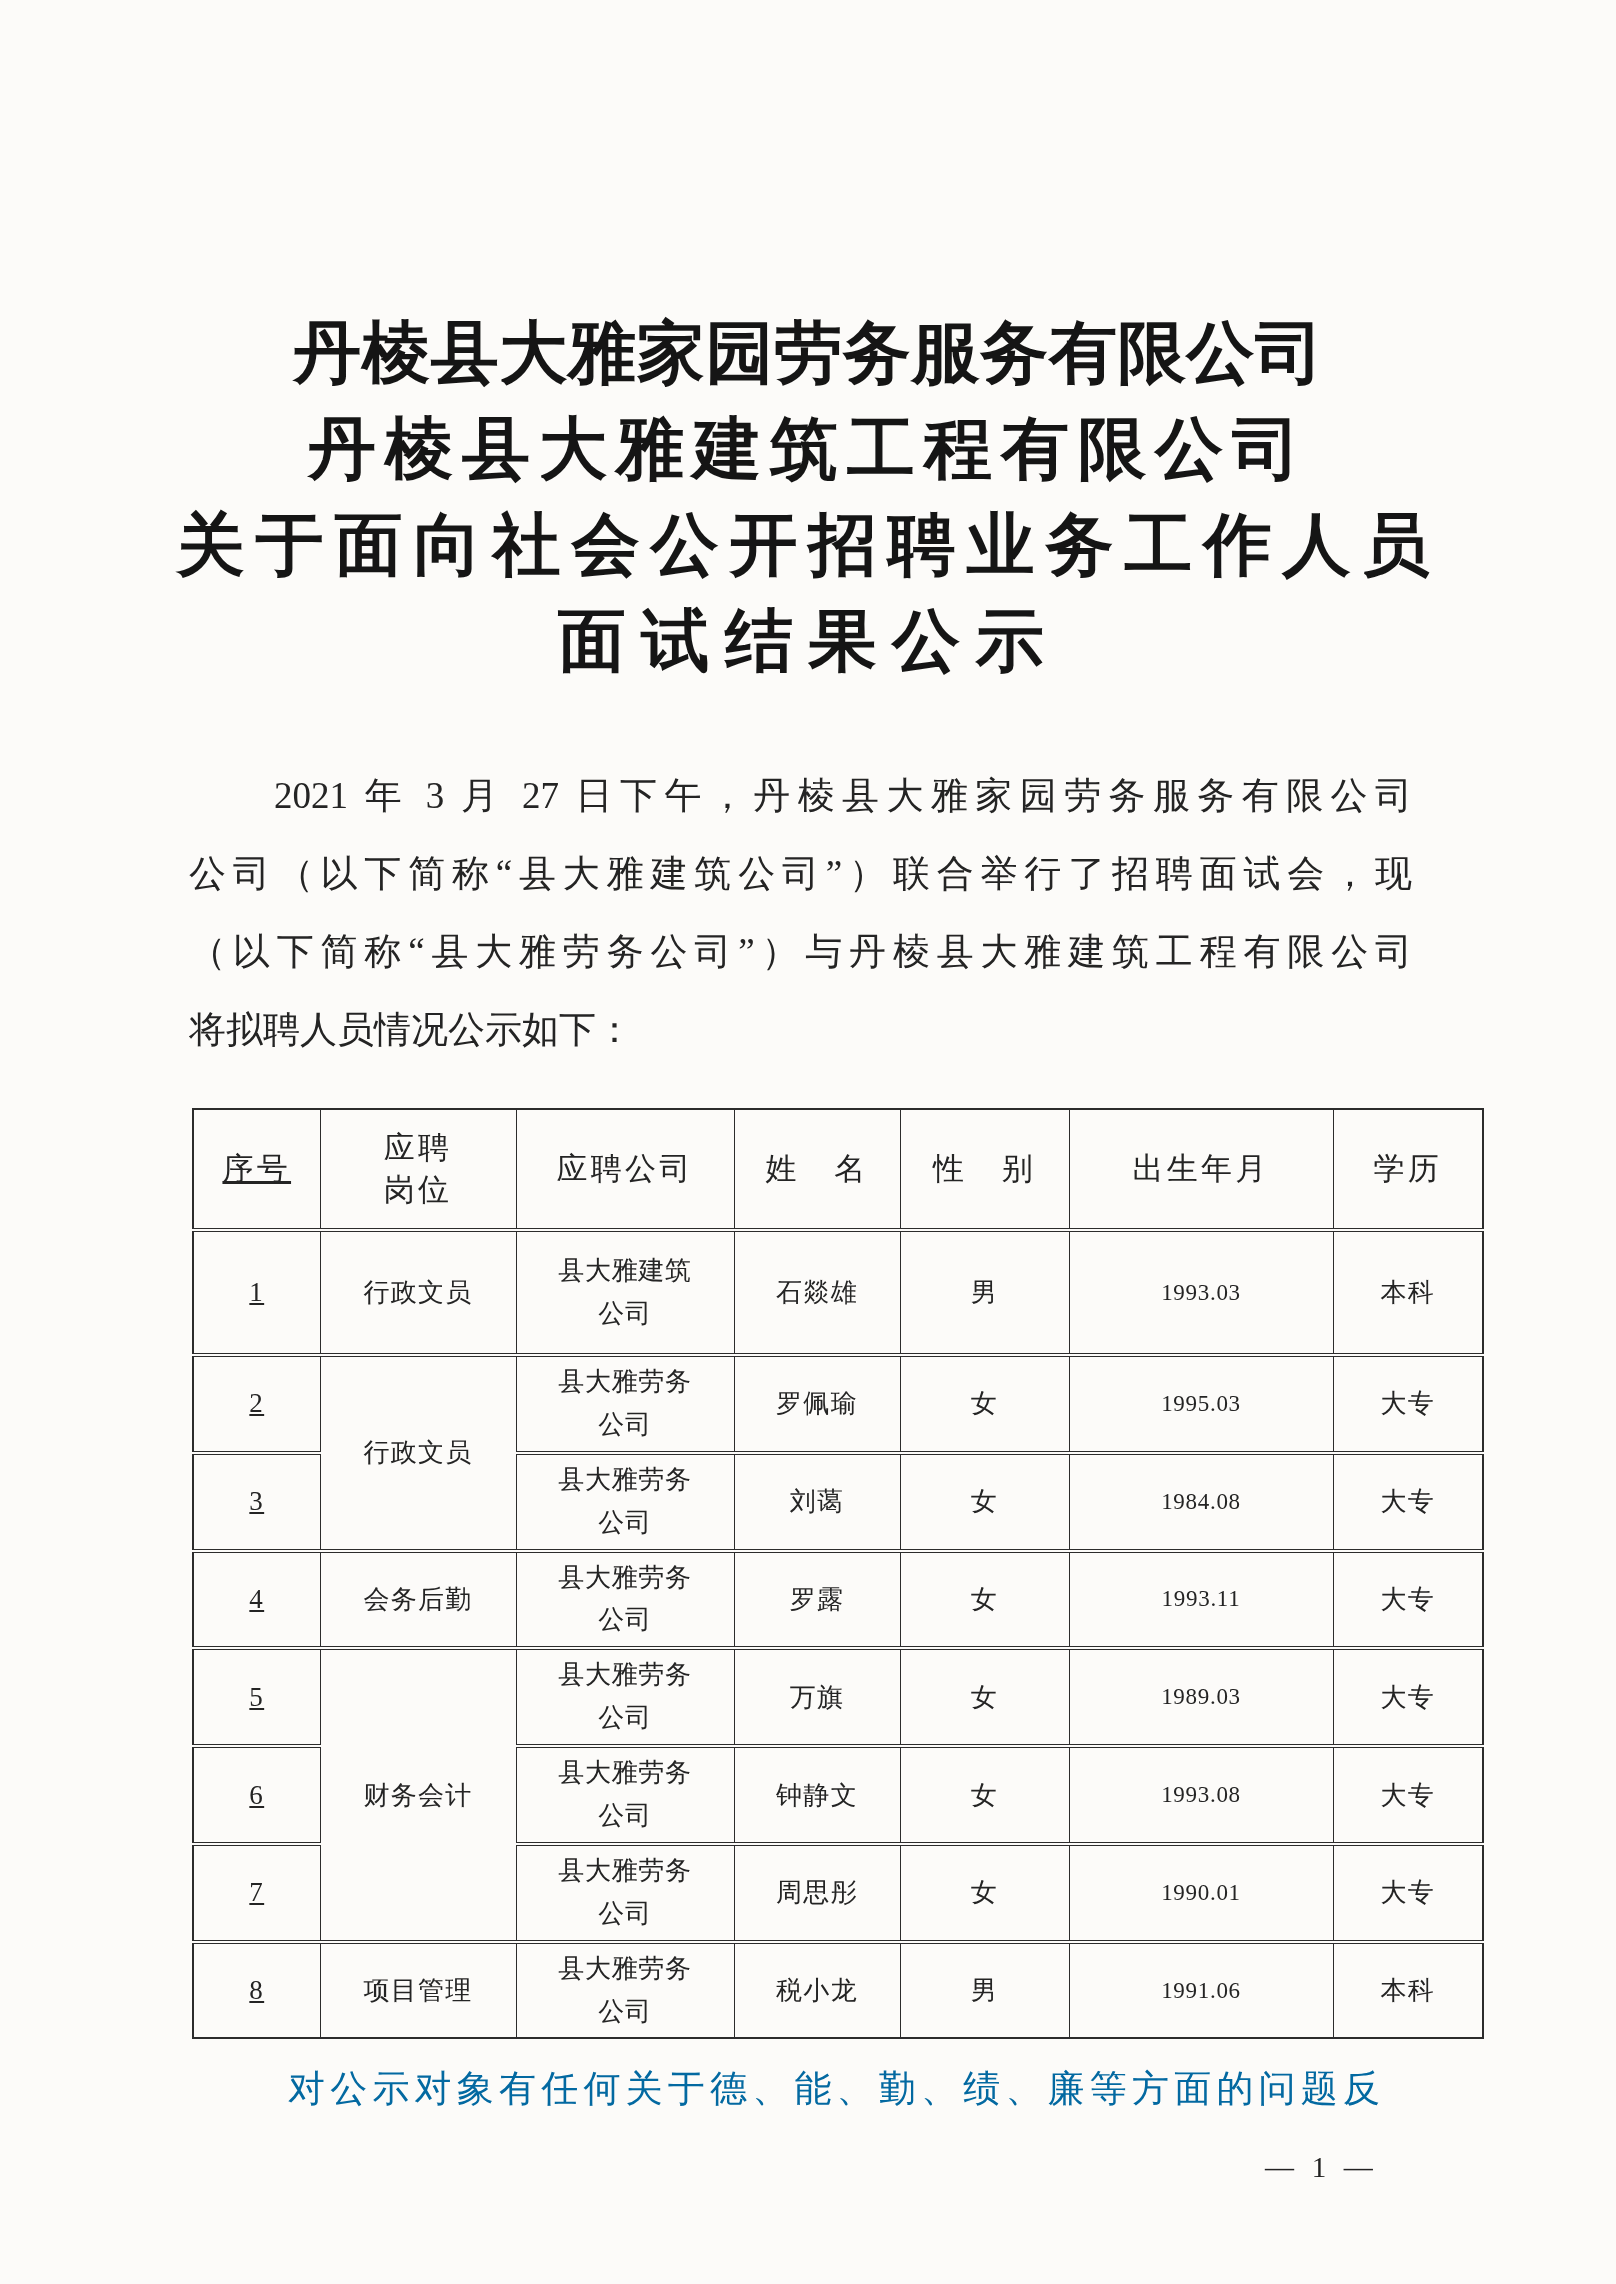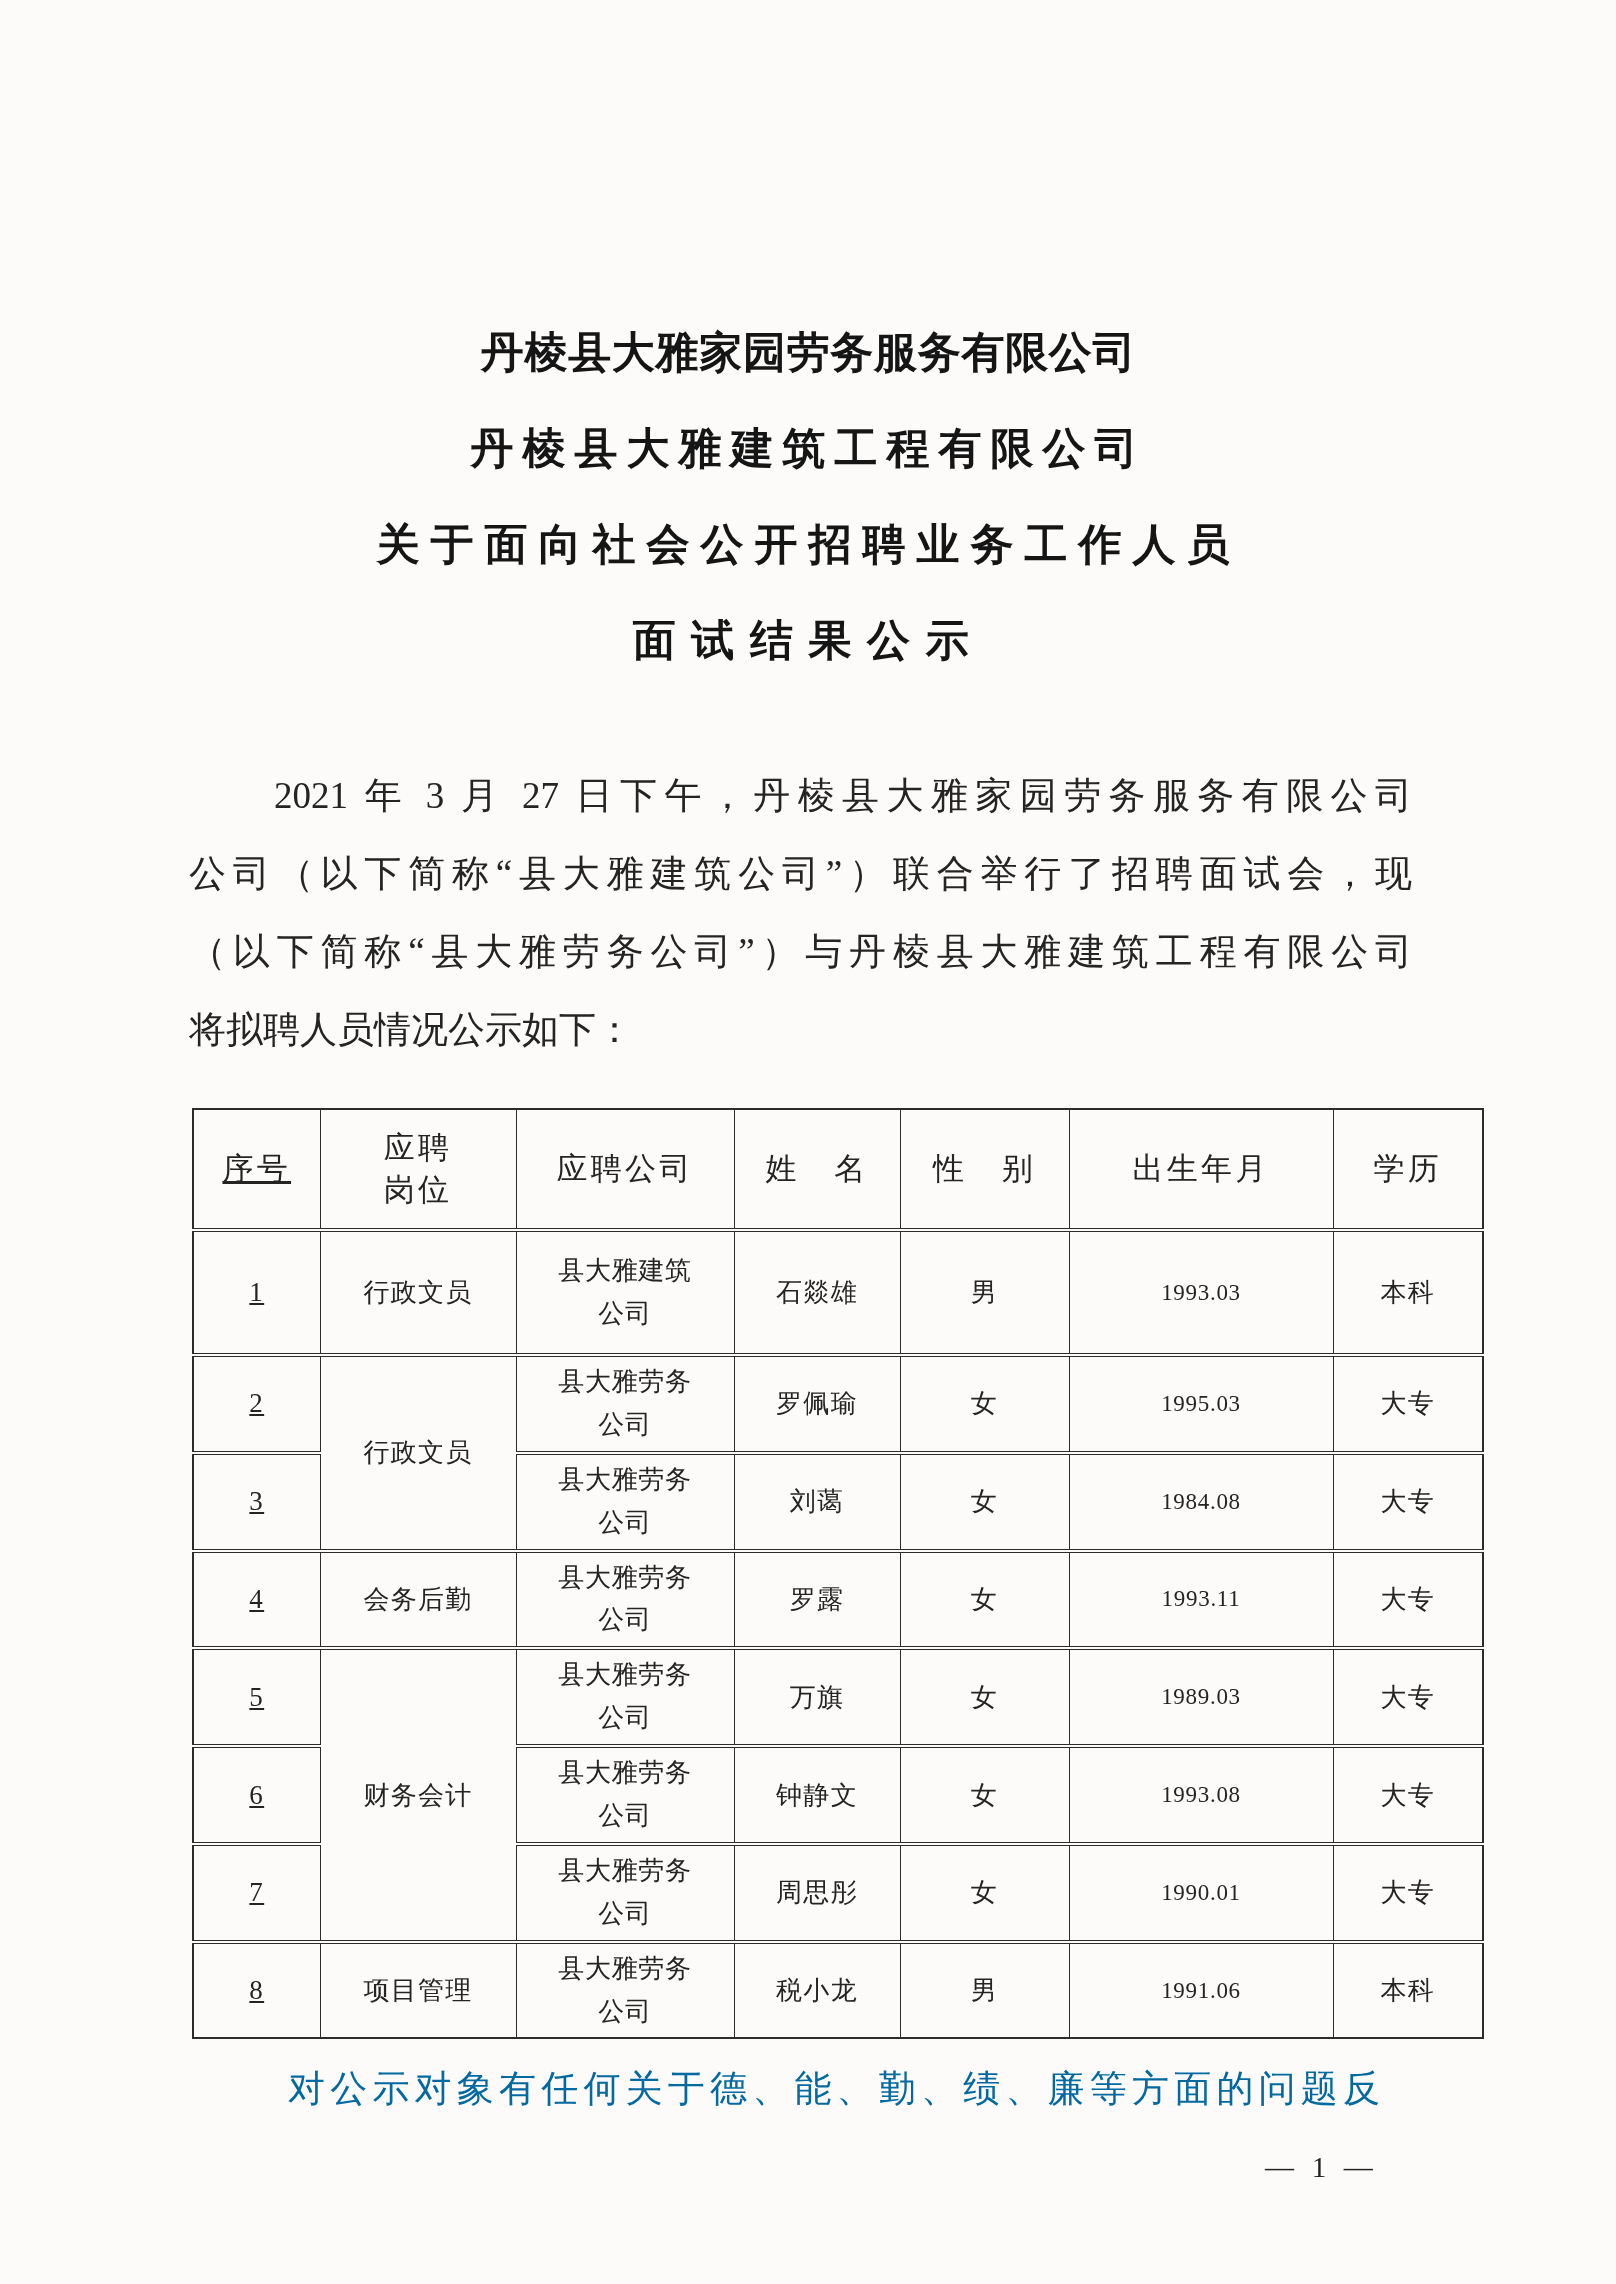--- a/index.html
+++ b/index.html
@@ -19,21 +19,21 @@
   .page{width:100%;height:100%;position:relative;}
 
   
   .title-block{
     padding-top:305px;
     text-align:center;
     font-weight:bold;
     color:#151515;
   }
   .title-line{
-    font-size:43px;
+    font-size:68px;
     line-height:96px;
     white-space:nowrap;
   }
   .t1{letter-spacing:0.7px;}
   .t2{letter-spacing:9px;text-align:center;}
   .t3{letter-spacing:11px;}
   .t4{letter-spacing:15.6px;}
 
   
   .intro{

